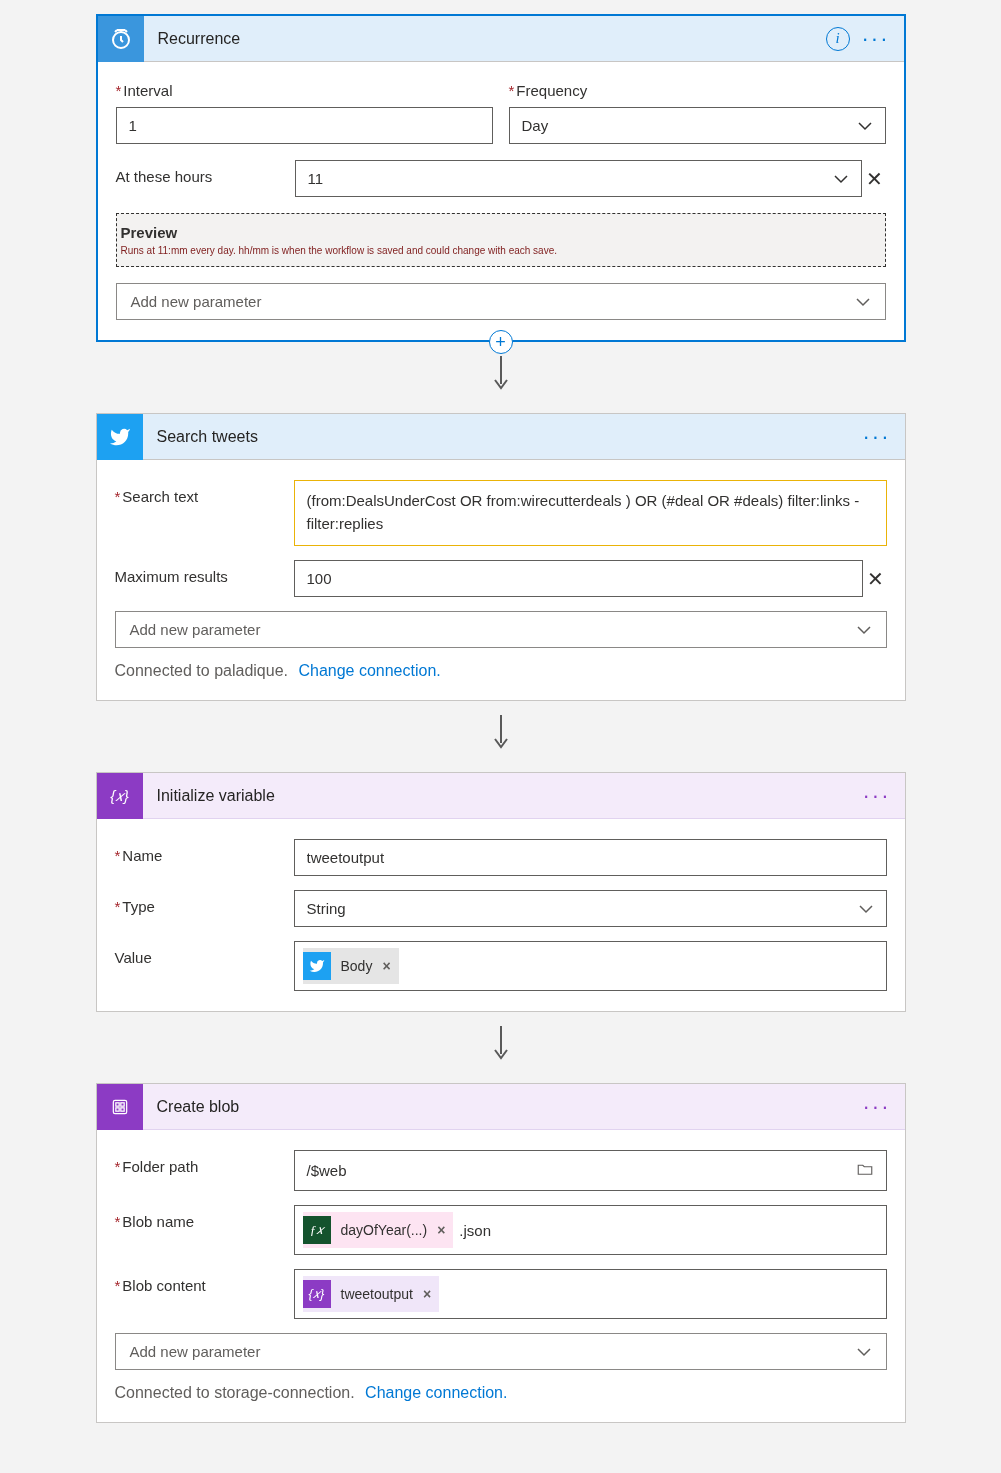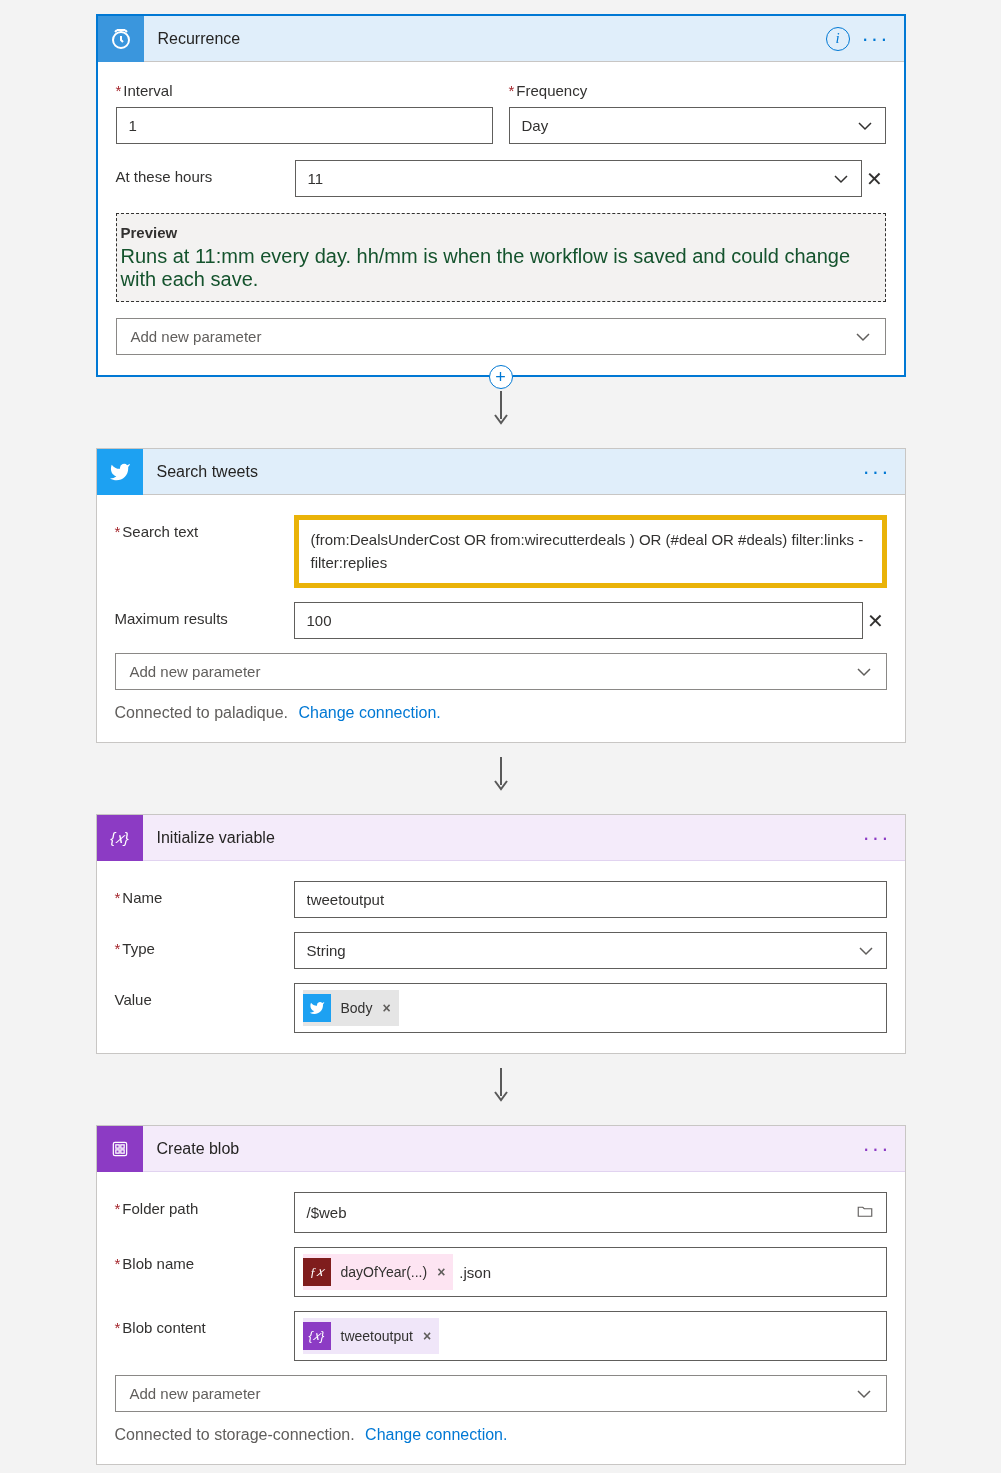--- a/index.html
+++ b/index.html
@@ -34,45 +34,45 @@
   .chev svg { width:100%; height:100%; }
 
   .closebtn { width:22px; color:#323130; cursor:pointer; font-size:20px; text-align:center; }
 
   .two-col { display:flex; gap: 16px; }
   .two-col > div { flex:1; }
   .lbl-above { margin-bottom: 8px; font-size:15px; }
 
   .preview-box { border: 1px dashed #323130; background:#f3f2f1; padding: 10px 4px; margin: 16px 0; }
   .preview-box h4 { font-size:15px; font-weight:600; margin-bottom:4px; }
-  .preview-box p { font-size:20px; color:#14532d; }
+  .preview-box p { font-size:10px; color:#7f1d1d; }
 
   .add-param { border: 1px solid #8a8886; padding: 9px 14px; display:flex; justify-content:space-between; align-items:center; color:#605e5c; cursor:pointer; margin-top: 2px; }
 
   .token-field { border: 1px solid #605e5c; padding: 6px 8px; display:flex; align-items:center; gap:6px; flex-wrap:wrap; min-height: 40px; }
   .token { display:flex; align-items:center; gap:8px; background:#e5e5e5; padding: 4px 8px 4px 0; font-size:14px; }
   .token.purpletoken { background:#f0e6f9; }
   .token.fxtoken { background:#fde4f2; }
   .token-icon { width:28px; height:28px; display:flex; align-items:center; justify-content:center; color:#fff; font-size:13px; font-style:italic; }
   .ticon-tw { background:#1da1f2; }
-  .ticon-fx { background:#7f1d1d; font-family: 'Segoe UI'; }
+  .ticon-fx { background:#14532d; font-family: 'Segoe UI'; }
   .ticon-var { background:#8c3bc4; font-style: italic; }
   .token-x { cursor:pointer; color:#605e5c; font-weight:600; }
   .token-txt { padding: 0 2px; }
 
   .conn-row { font-size:16px; color:#605e5c; margin-top:14px; }
   .conn-row a { color:#0078d4; text-decoration:none; margin-left:6px; cursor:pointer; }
 
   .arrow-down { width:810px; margin: 0 auto; text-align:center; padding: 14px 0 18px 0; position:relative; }
   .arrow-down svg { color:#595959; }
   .plus-circle { position:absolute; left:50%; top:-12px; transform:translateX(-50%); width:24px;height:24px;border:1.5px solid #0078d4;border-radius:50%;background:#fff;display:flex;align-items:center;justify-content:center;color:#0078d4;font-size:18px;font-weight:400;cursor:pointer; }
 
   .folder-icon { color:#605e5c; cursor:pointer; }
 
-  .textarea { width:100%; border:5px solid #eab308; padding:9px 12px; font-size:15px; line-height:1.5; min-height:66px; resize:none; }
+  .textarea { width:100%; border:1px solid #eab308; padding:9px 12px; font-size:15px; line-height:1.5; min-height:66px; resize:none; }
 </style>
 </head>
 <body>
 
 <div class="card selected">
   <div class="card-header hdr-blue">
     <div class="hdr-icon ic-blue">
       <svg width="24" height="24" viewBox="0 0 24 24" fill="none" stroke="white" stroke-width="2">
           <circle cx="12" cy="13" r="8"></circle>
           <path d="M12 9v4l2 2"></path>

